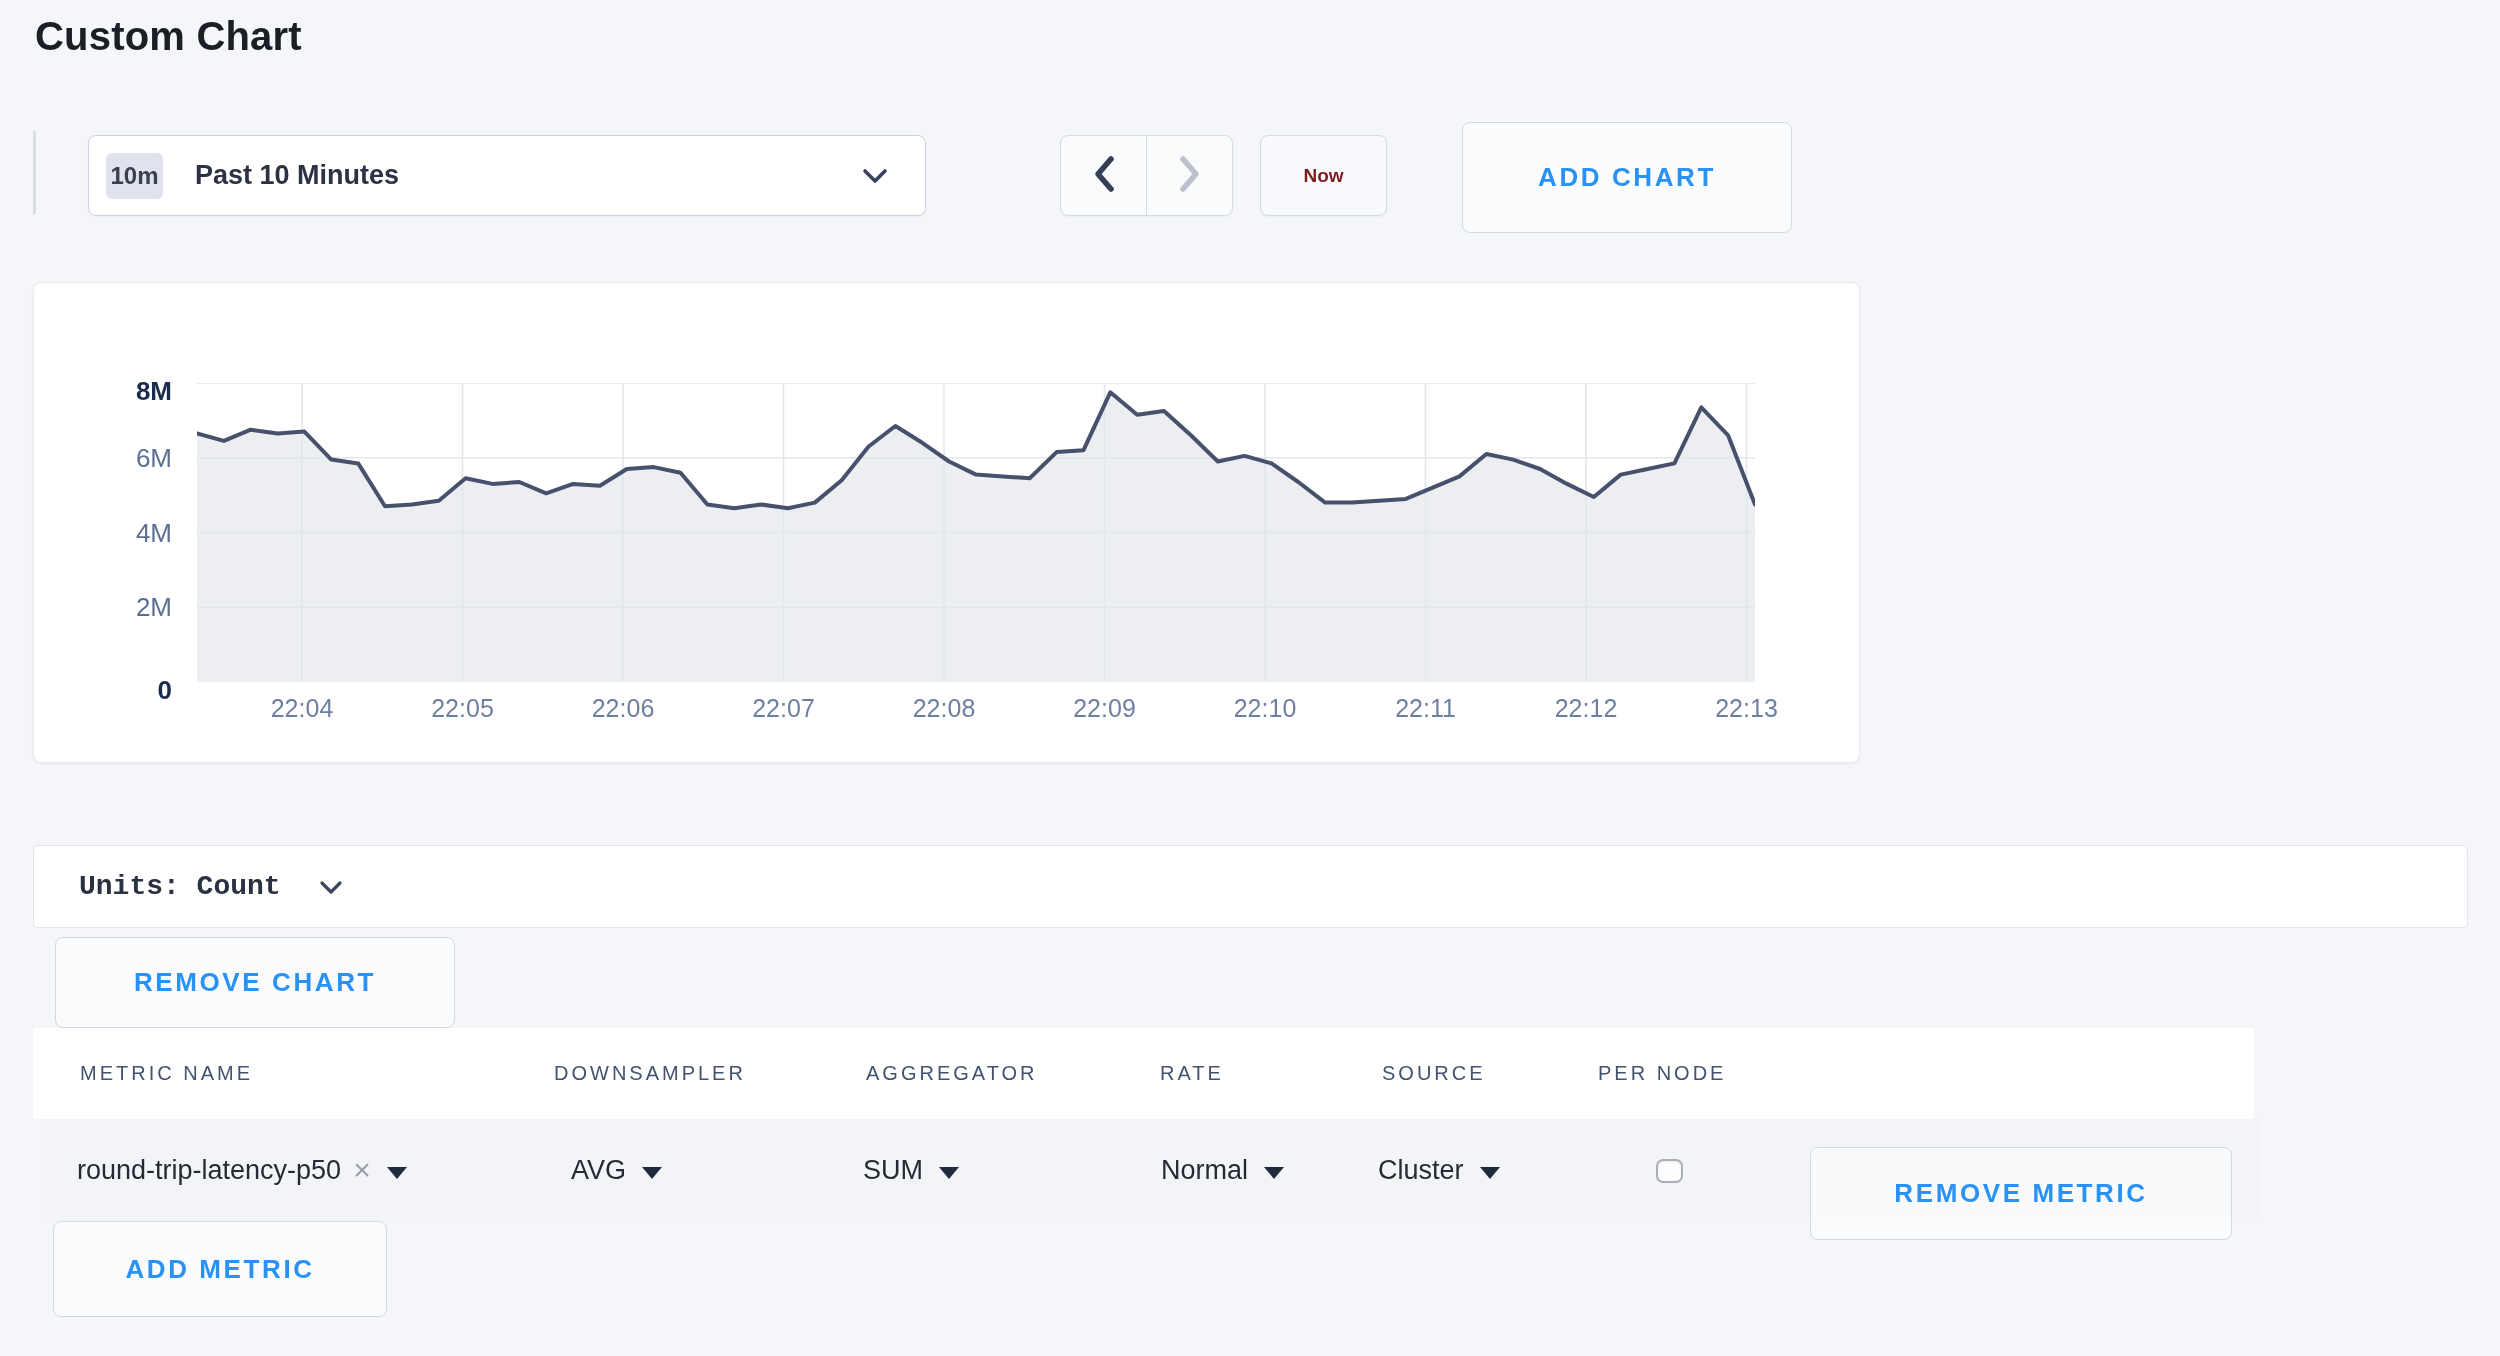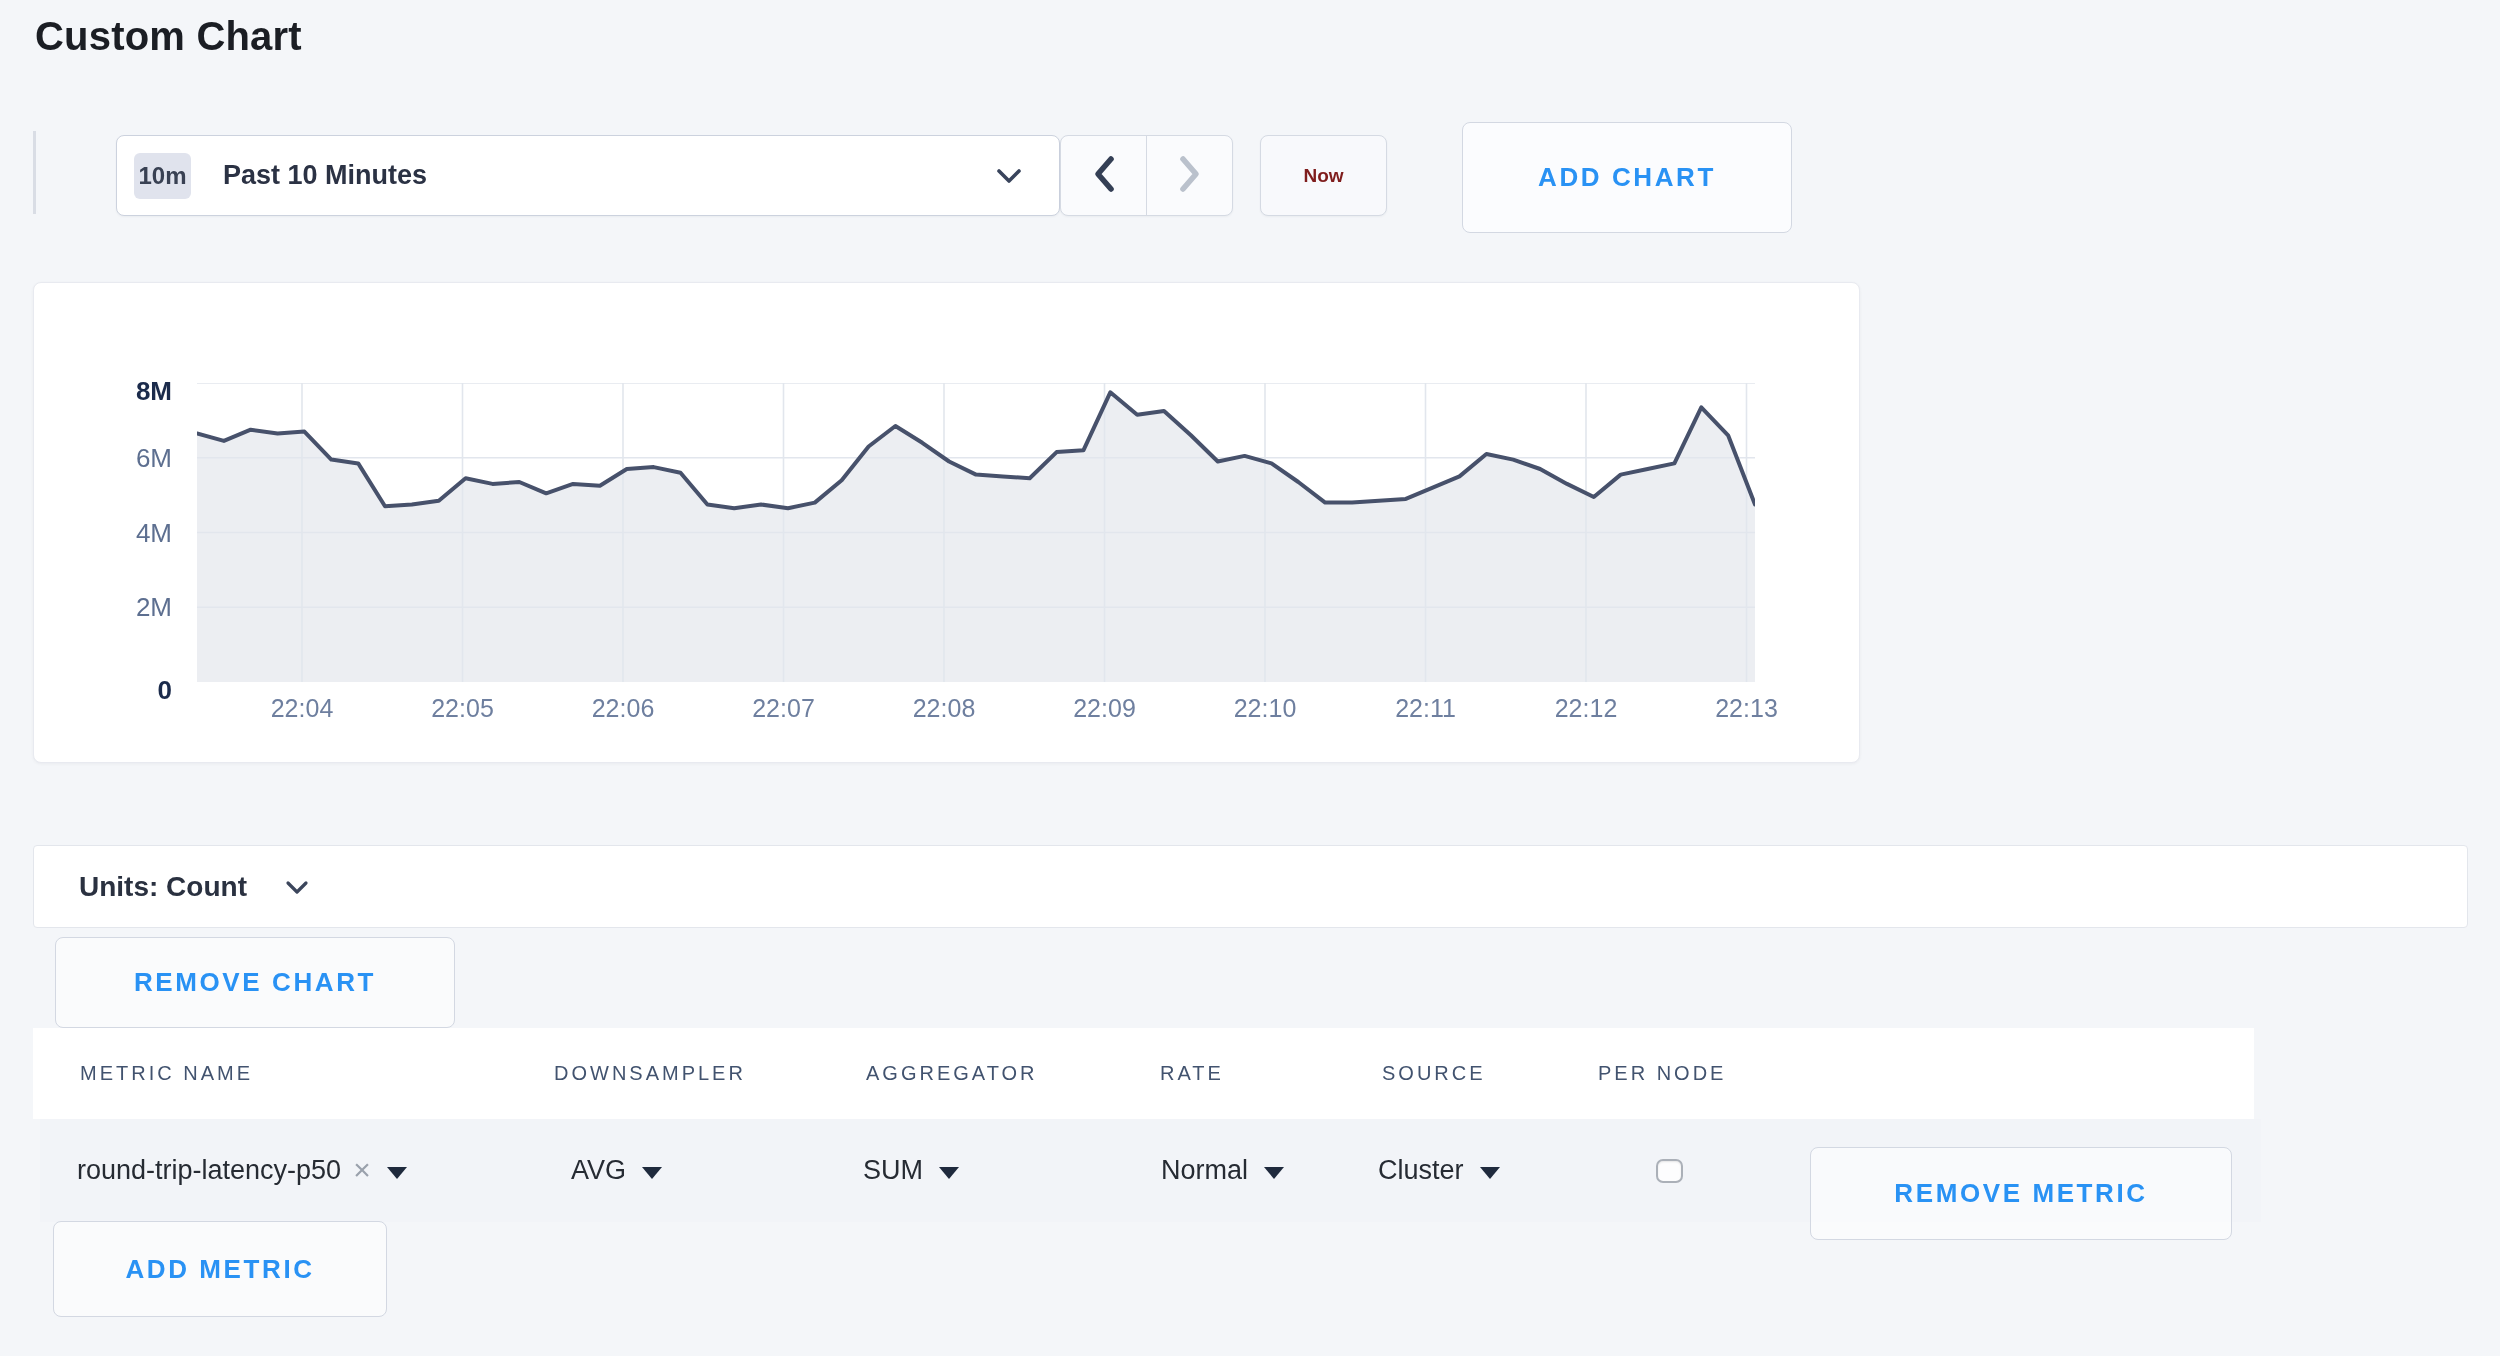--- a/index.html
+++ b/index.html
@@ -17,23 +17,23 @@
     --head-col:#42536f;
   }
   *{margin:0;padding:0;box-sizing:border-box;}
   body{background:var(--page-bg);font-family:"Liberation Sans","DejaVu Sans",sans-serif;}
   .stage{position:relative;width:2500px;height:1356px;background:var(--page-bg);overflow:hidden;}
 
   .page-title{position:absolute;left:35px;top:14px;font-size:40px;font-weight:700;color:#1b1e24;letter-spacing:.2px;}
 
   .left-tick{position:absolute;left:33px;top:131px;width:3px;height:83px;background:#d9dde5;}
 
-  .time-dropdown{position:absolute;left:88px;top:135px;width:944px;height:81px;background:#fff;
+  .time-dropdown{position:absolute;left:88px;top:135px;width:838px;height:81px;background:#fff;
     border:1.5px solid #ccd2de;border-radius:8px;display:flex;align-items:center;padding-left:17px;
-    box-shadow:0 1px 2px rgba(40,50,70,.05);cursor:pointer;margin-left:28px;}
+    box-shadow:0 1px 2px rgba(40,50,70,.05);cursor:pointer;}
   .time-badge{display:inline-flex;align-items:center;justify-content:center;min-width:57px;height:46px;
     background:#e0e3ed;border-radius:6px;font-size:24px;font-weight:700;color:#394153;margin-right:32px;}
   .time-label{font-size:27px;font-weight:700;color:#2b3244;}
   .dd-chevron{position:absolute;right:36px;top:32px;}
 
   .nav-group{position:absolute;left:1060px;top:135px;width:173px;height:81px;background:#fafbfd;
     border:1.5px solid var(--border);border-radius:8px;display:flex;box-shadow:0 1px 2px rgba(40,50,70,.05);}
   .nav-half{flex:1;display:flex;align-items:center;justify-content:center;cursor:pointer;}
   .nav-half + .nav-half{border-left:1.5px solid var(--border);}
 
@@ -51,21 +51,21 @@
 
   .chart-card{position:absolute;left:33px;top:282px;width:1827px;height:481px;background:#fff;
     border:1px solid var(--card-border);border-radius:8px;box-shadow:0 1px 3px rgba(60,70,90,.06);}
   #plot{position:absolute;left:197px;top:383px;}
   .y-label{position:absolute;width:88px;text-align:right;font-size:26px;color:var(--axis-gray);}
   .y-label.strong{color:var(--navy-strong);font-weight:700;margin-top:8px;}
   .x-label{position:absolute;width:140px;text-align:center;font-size:25px;color:var(--tick-gray);}
 
   .units-bar{position:absolute;left:33px;top:845px;width:2435px;height:83px;background:#fff;
     border:1px solid #e3e6ec;border-radius:4px;display:flex;align-items:center;padding-left:45px;cursor:pointer;}
-  .units-label{font-size:28px;font-weight:700;color:#2a3140;}
+  .units-label{font-size:28px;font-weight:700;color:#2a3140;font-family:Liberation Mono, monospace;}
   .units-chevron{margin-left:38px;margin-top:6px;}
 
   .table-head{position:absolute;left:33px;top:1028px;width:2221px;height:91px;background:#fff;}
   .th{position:absolute;top:0;height:100%;display:flex;align-items:center;font-size:20px;font-weight:400;
     letter-spacing:3px;color:var(--head-col);white-space:nowrap;}
   .th.c1{left:47px;} .th.c2{left:521px;} .th.c3{left:833px;} .th.c4{left:1127px;} .th.c5{left:1349px;} .th.c6{left:1565px;}
 
   .table-row{position:absolute;left:40px;top:1119px;width:2221px;height:103px;background:#f2f4f8;}
   .cell{position:absolute;top:0;height:100%;display:flex;align-items:center;font-size:27px;color:var(--dark);
     white-space:nowrap;cursor:pointer;}

